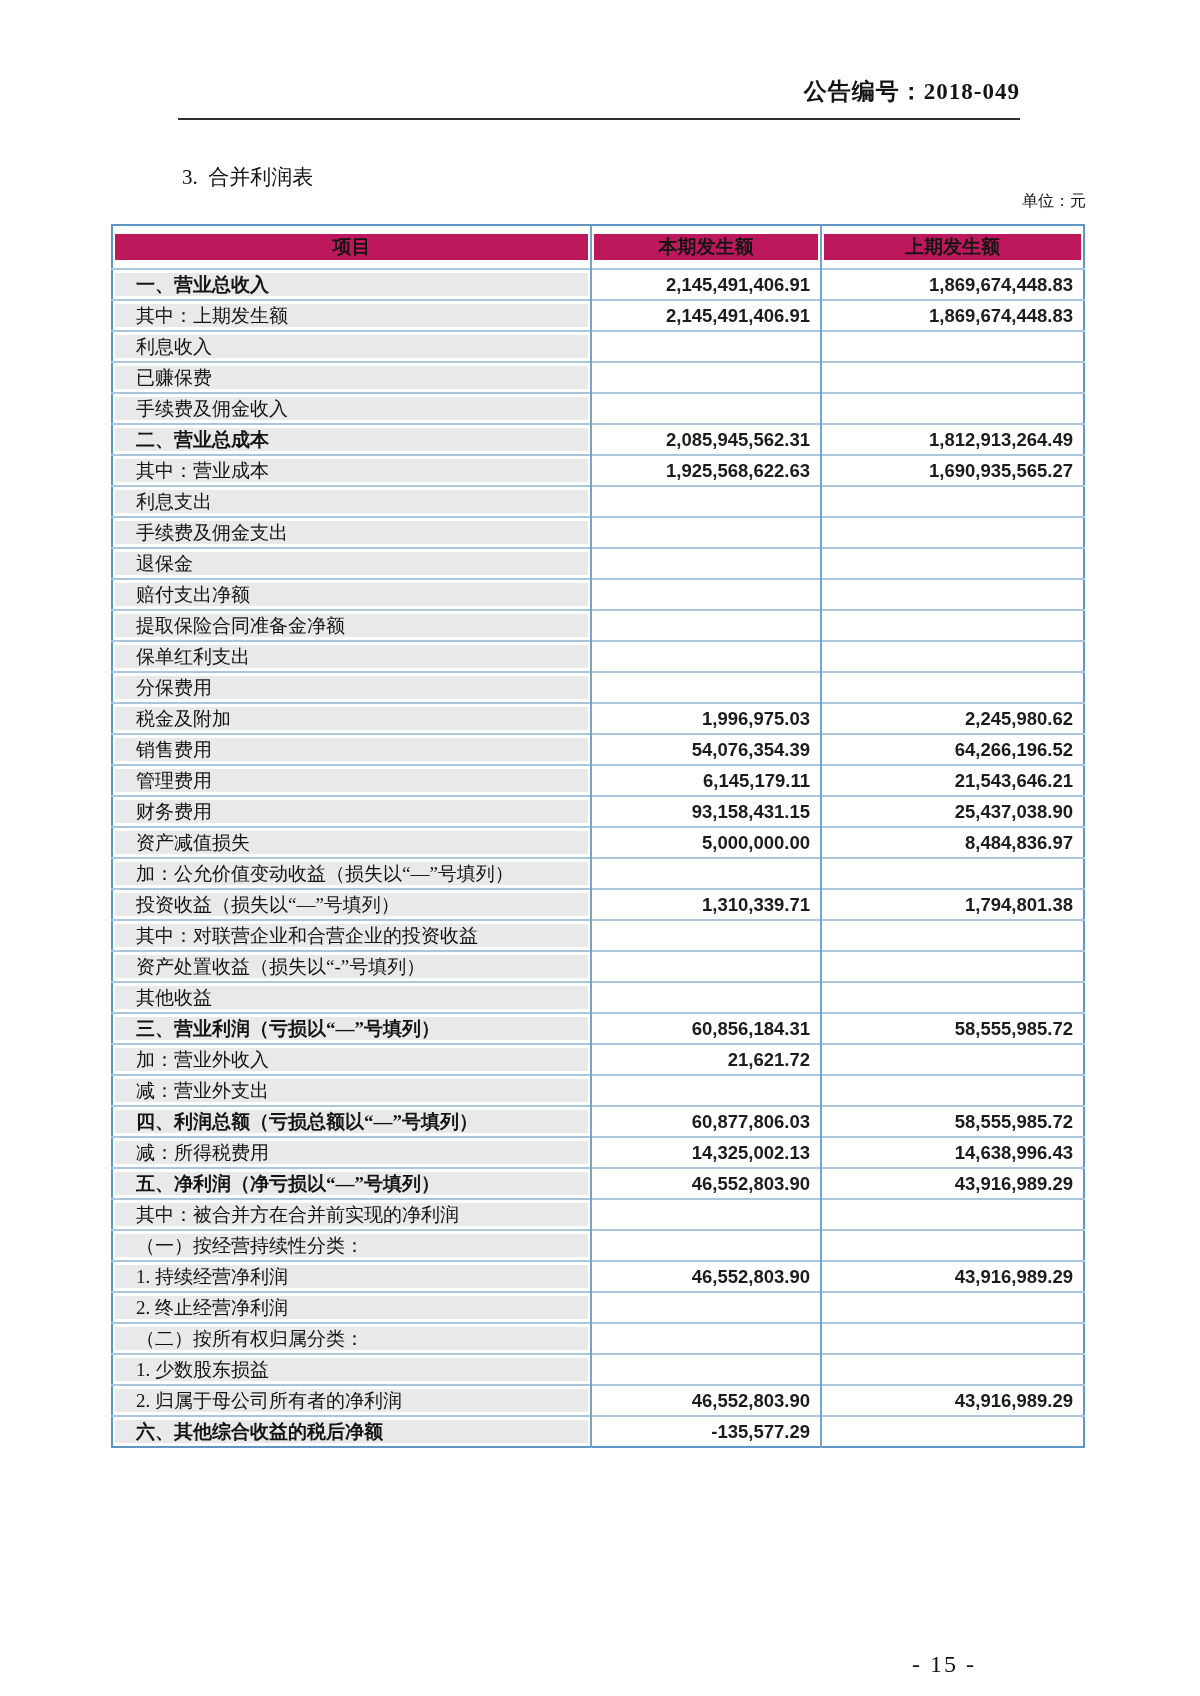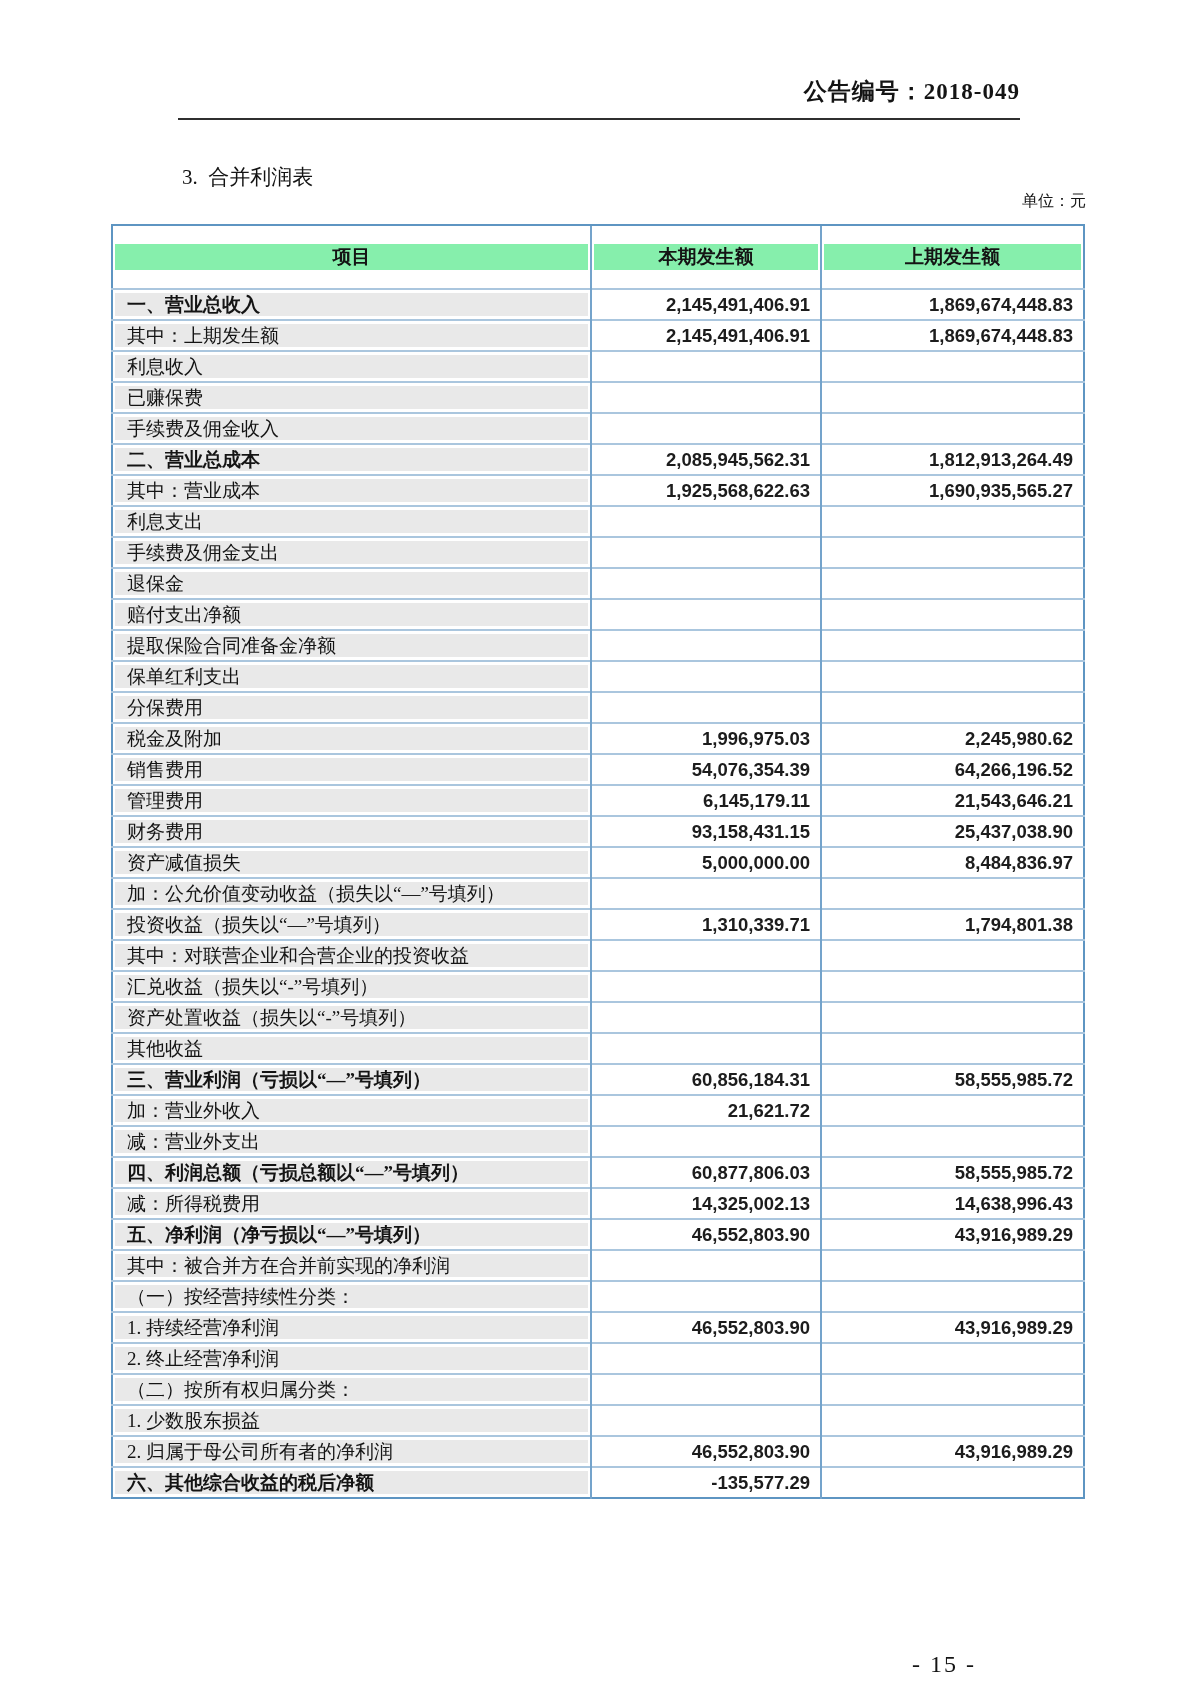--- a/index.html
+++ b/index.html
@@ -58,36 +58,36 @@
   col.c3 { width: 263px; }
   th, td {
     border-top: 2px solid #aac6de;
     font-size: 19px;
     vertical-align: middle;
     overflow: hidden;
   }
   th + th, td + td { border-left: 2px solid #74a3cb; }
   thead th {
     height: 33px;
-    background: #86efac;
+    background: #be185d;
     background-clip: content-box;
-    padding: 18px 2px;
+    padding: 8px 2px;
     font-weight: 700;
     text-align: center;
     border-top-color: #5e95c2;
   }
   tbody td { height: 30px; }
   td.item {
     background: #e9e9e9;
     background-clip: content-box;
     padding: 3px 2px;
   }
   td.item .lbl {
     line-height: 23px;
-    padding-left: 12px;
+    padding-left: 21px;
     white-space: nowrap;
   }
   td.item.ind .lbl { }
   tr.section td.item .lbl { font-weight: 700; }
   td.num {
     text-align: right;
     padding-right: 10px;
     font-family: "Liberation Sans", "DejaVu Sans", sans-serif;
     font-weight: 700;
     font-size: 18.5px;
@@ -278,27 +278,20 @@
         </tr>
         <tr>
           <td class="item ind">
             <div class="lbl">其中：对联营企业和合营企业的投资收益</div>
           </td>
           <td class="num"></td>
           <td class="num"></td>
         </tr>
         <tr>
           <td class="item ind">
-            <div class="lbl">汇兑收益（损失以“-”号填列）</div>
-          </td>
-          <td class="num"></td>
-          <td class="num"></td>
-        </tr>
-        <tr>
-          <td class="item ind">
             <div class="lbl">资产处置收益（损失以“-”号填列）</div>
           </td>
           <td class="num"></td>
           <td class="num"></td>
         </tr>
         <tr>
           <td class="item ind">
             <div class="lbl">其他收益</div>
           </td>
           <td class="num"></td>

